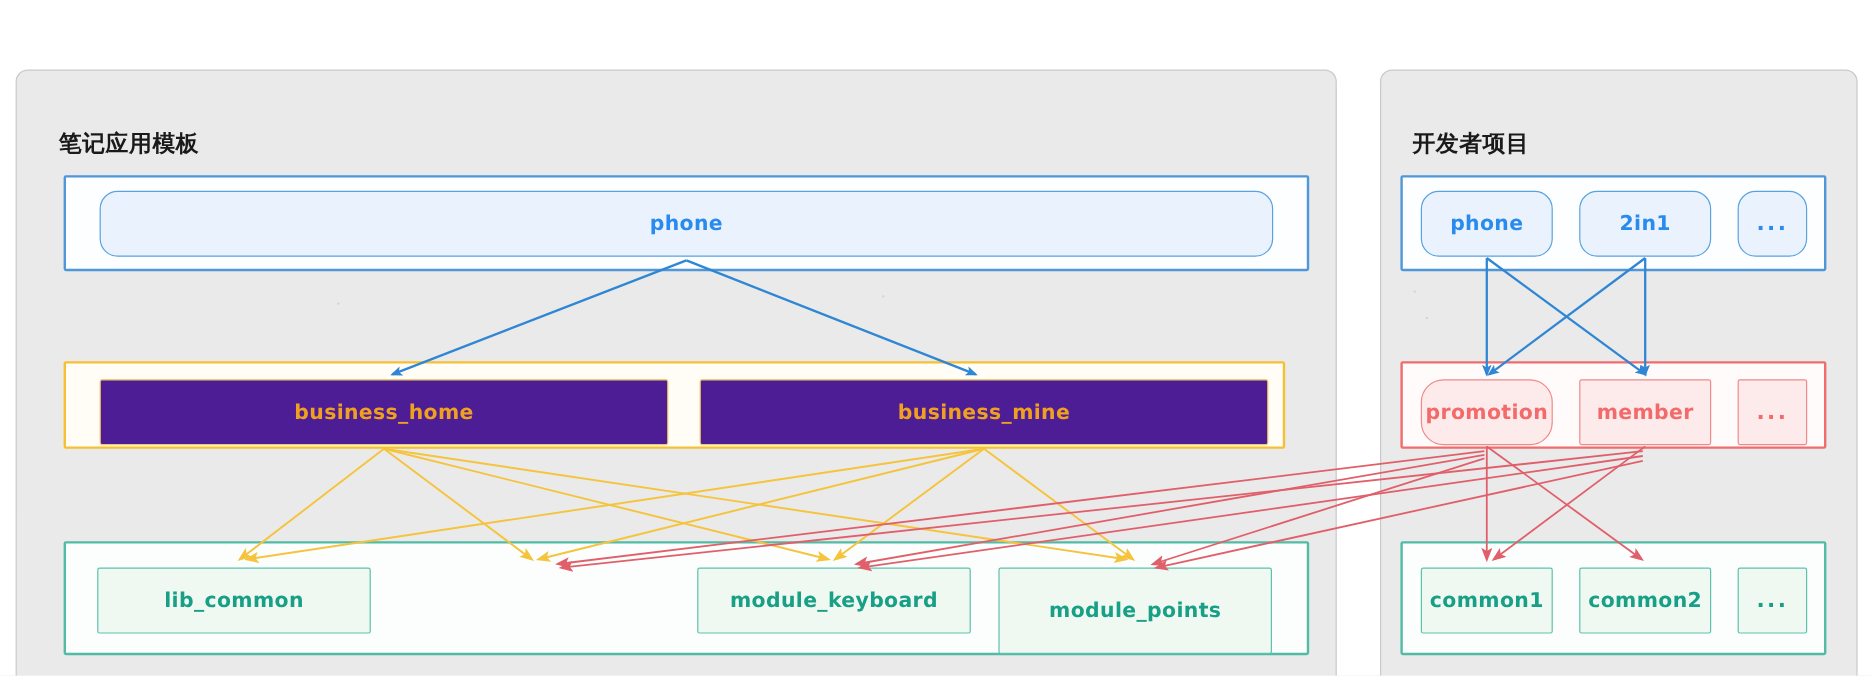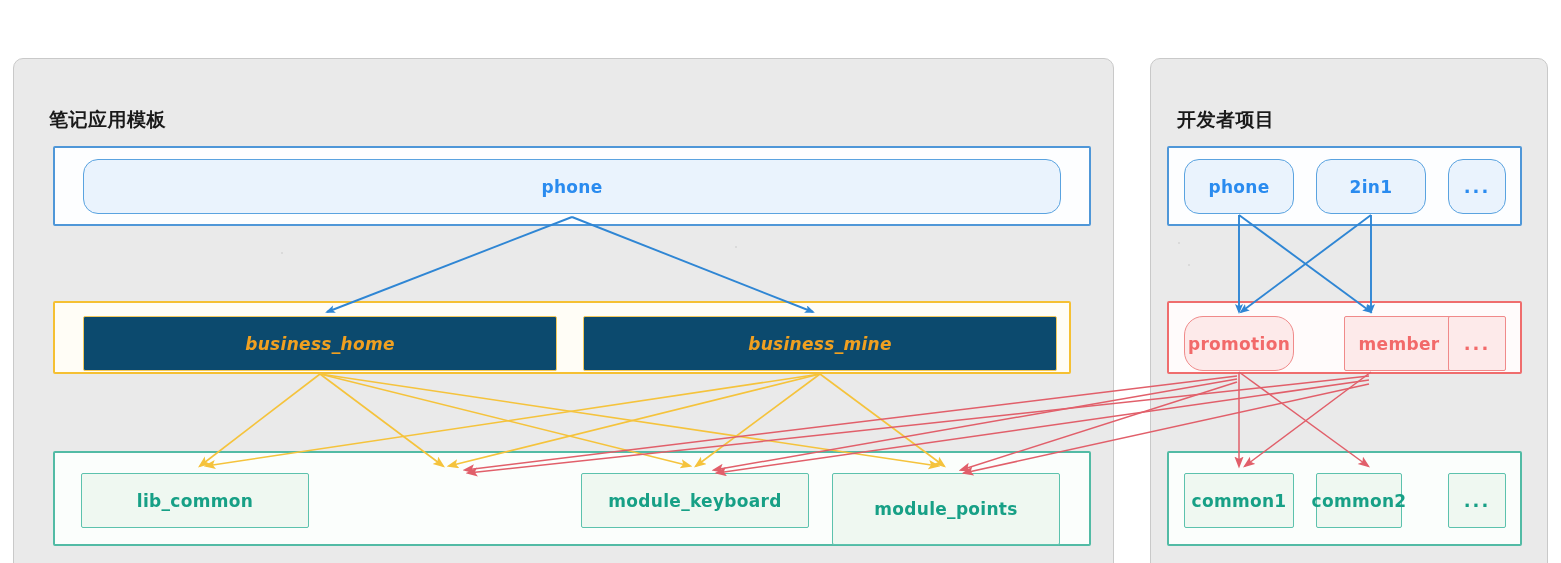--- a/index.html
+++ b/index.html
@@ -57,21 +57,21 @@
     border-radius:2px;
     display:flex;
     align-items:center;
     justify-content:center;
     font-size:17px;
     font-weight:bold;
     letter-spacing:.3px;
     white-space:nowrap;
   }
   .node.blue  {border-color:#5aa3e0; background:#eaf3fd; color:#2a8bef;border-radius:15px;}
-  .node.amber {border-color:#f2c95c; background:#0c4a6e; color:#f0a020;font-style:italic;}
+  .node.amber {border-color:#f2c95c; background:#4c1d95; color:#f0a020;}
   .node.green {border-color:#5cc2ad; background:#eff8f1; color:#17a086;}
   .node.rose  {border-color:#f08a8a; background:#fdeaea; color:#f26a6a;}
   .node.ellipsis{font-size:18px;letter-spacing:2px;}
 
   
   #connectors{position:absolute;left:0;top:0;width:1561px;height:563px;pointer-events:none;}
 
   
   .speck{position:absolute;width:2px;height:2px;background:#d5d5d5;border-radius:50%;}
 </style>
@@ -100,26 +100,26 @@
     <div class="panel-title">开发者项目</div>
   </div>
 
   <div class="layer blue" style="left:1167px; top:110px; width:355px; height:80px;"></div>
   <div class="node blue" style="left:1184px; top:123px; width:110px; height:55px;">phone</div>
   <div class="node blue" style="left:1316px; top:123px; width:110px; height:55px;">2in1</div>
   <div class="node blue ellipsis" style="left:1448px; top:123px; width:58px; height:55px;">...</div>
 
   <div class="layer rose" style="left:1167px; top:265px; width:355px; height:73px;"></div>
   <div class="node rose" style="left:1184px; top:280px; width:110px; height:55px;border-radius:19px;">promotion</div>
-  <div class="node rose" style="left:1344px; top:280px; width:110px; height:55px;">member</div>
+  <div class="node rose" style="left:1316px; top:280px; width:110px; height:55px;">member</div>
   <div class="node rose ellipsis" style="left:1448px; top:280px; width:58px; height:55px;">...</div>
 
   <div class="layer green" style="left:1167px; top:415px; width:355px; height:95px;"></div>
   <div class="node green" style="left:1184px; top:437px; width:110px; height:55px;">common1</div>
-  <div class="node green" style="left:1316px; top:437px; width:86px; height:55px;">common2</div>
+  <div class="node green" style="left:1316px; top:437px; width:110px; height:55px;">common2</div>
   <div class="node green ellipsis" style="left:1448px; top:437px; width:58px; height:55px;">...</div>
 
   <div class="speck" style="left:281px;top:216px;"></div>
   <div class="speck" style="left:735px;top:210px;"></div>
   <div class="speck" style="left:1178px;top:206px;"></div>
   <div class="speck" style="left:1188px;top:228px;"></div>
 
   <svg id="connectors" viewBox="0 0 1561 563" xmlns="http://www.w3.org/2000/svg">
     <defs>
       <marker id="ah-blue" markerWidth="10" markerHeight="10" refX="8" refY="4" orient="auto" markerUnits="userSpaceOnUse">

